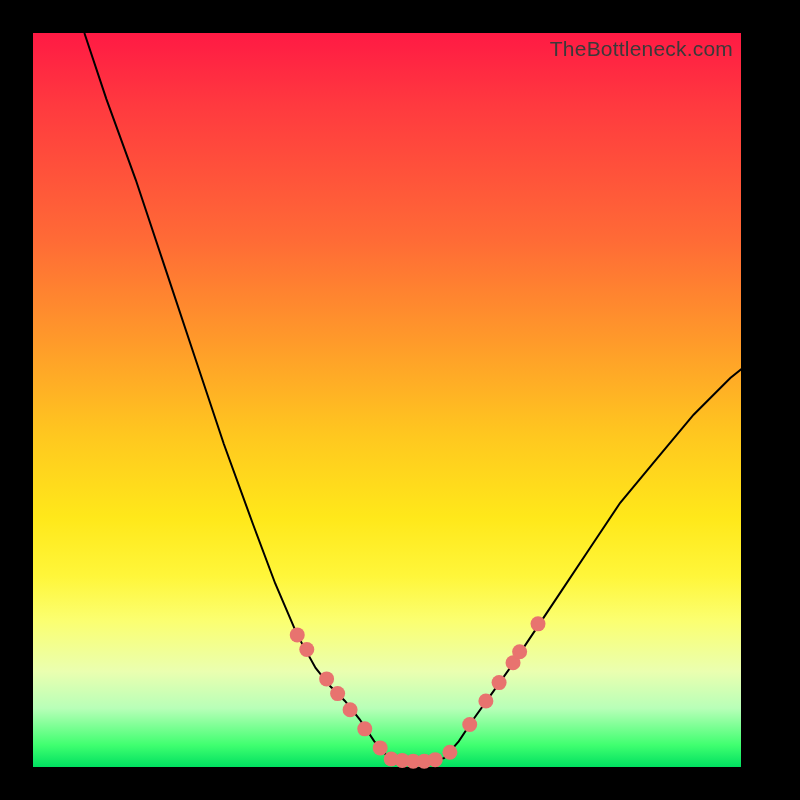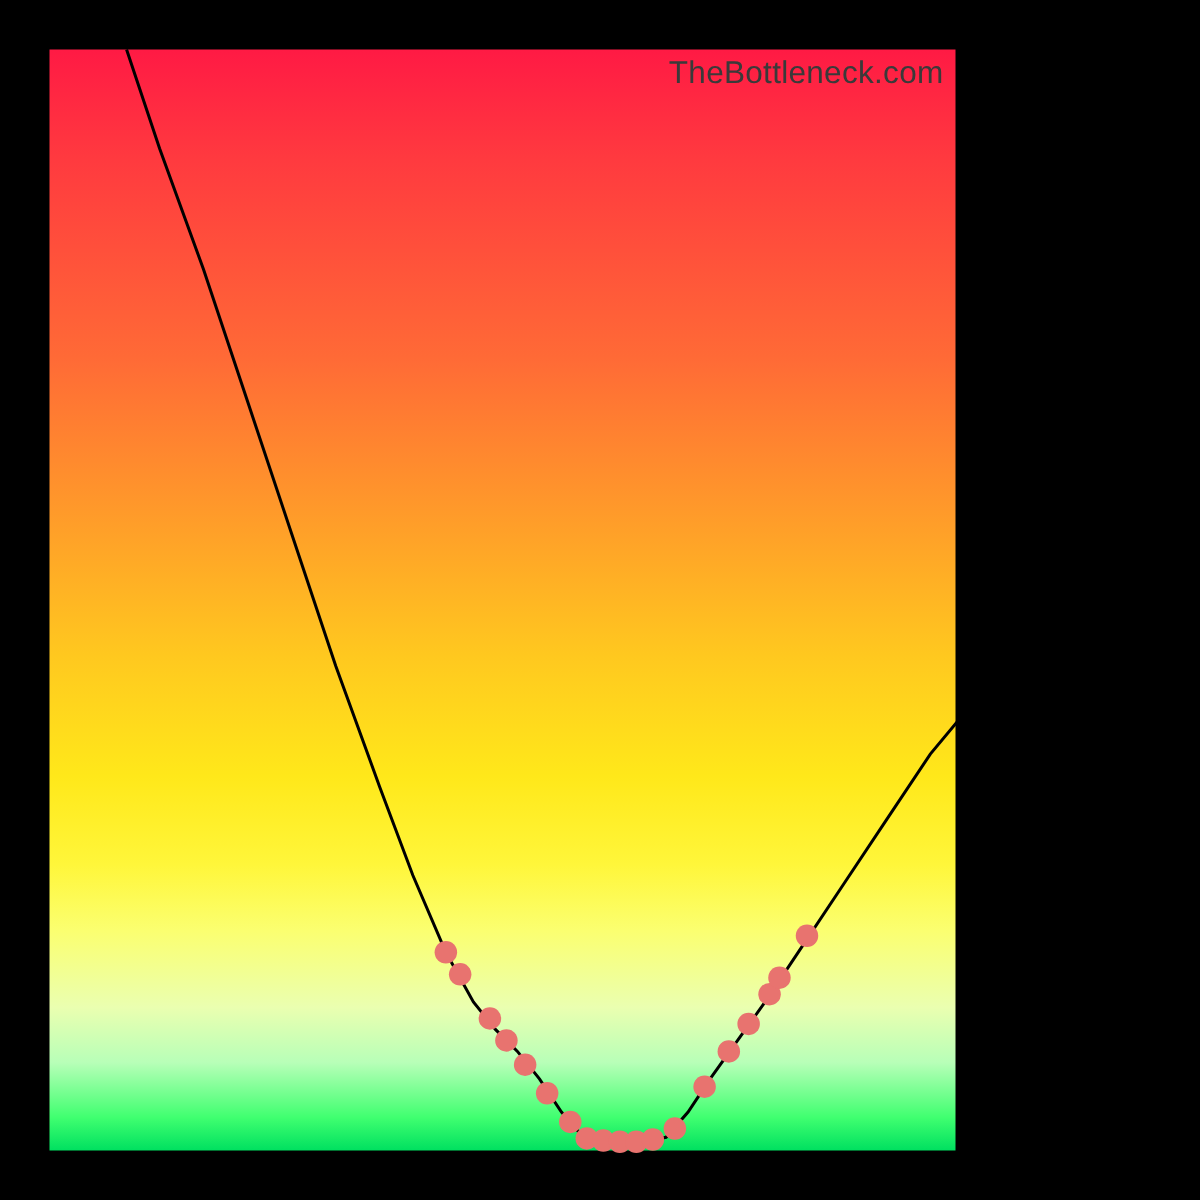--- a/index.html
+++ b/index.html
@@ -14,21 +14,21 @@
   .frame {
     position: relative;
     width: 800px;
     height: 800px;
     background: #000;
   }
   .plot-area {
     position: absolute;
     left: 33px;
     top: 33px;
-    width: 604px;
+    width: 708px;
     height: 734px;
     
     background: linear-gradient(
       to bottom,
       #ff1a44 0%,
       #ff3a3f 10%,
       #ff6a36 28%,
       #ff9a2a 42%,
       #ffc81f 55%,
       #ffe81a 66%,

